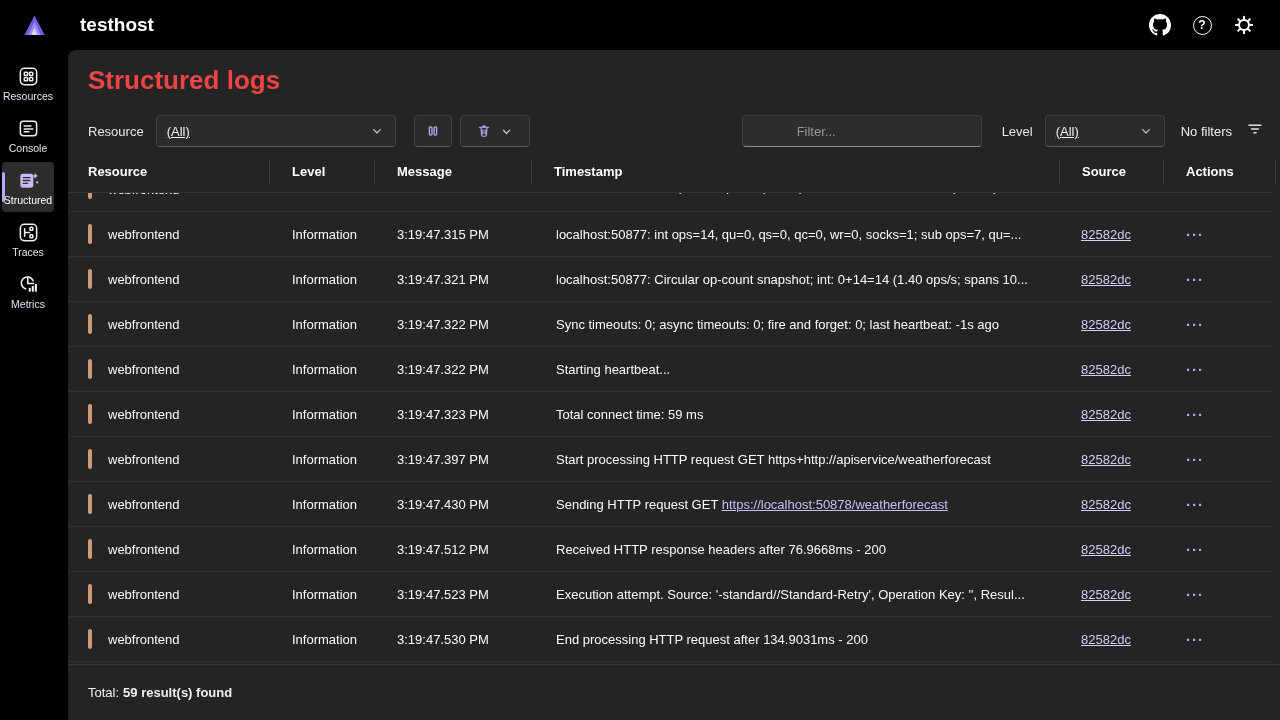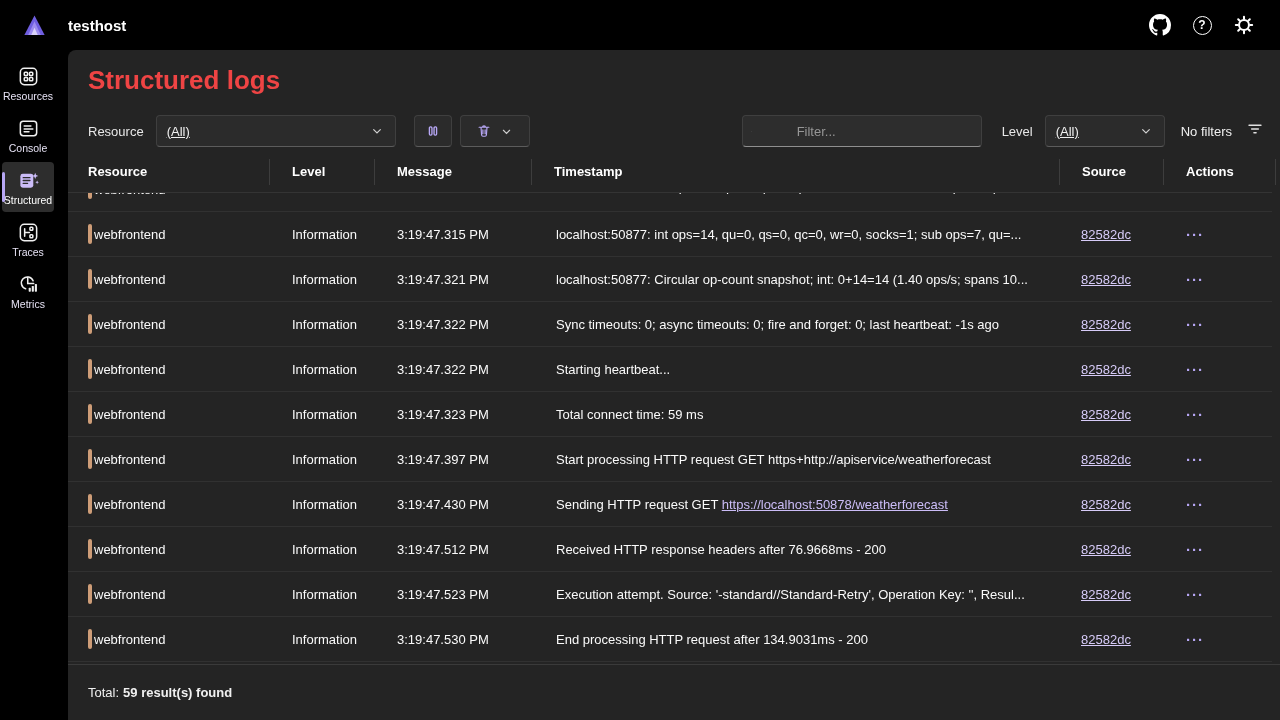--- a/index.html
+++ b/index.html
@@ -2,21 +2,21 @@
 <html><head>
 <meta charset="utf-8">
 <style>
   * { margin:0; padding:0; box-sizing:border-box; }
   html,body { width:1280px; height:720px; overflow:hidden; background:#000; }
   body { font-family:"Liberation Sans","DejaVu Sans",sans-serif; color:#f5f5f5; position:relative; }
 
   
   .topbar { position:absolute; left:0; top:0; right:0; height:50px; background:#000; display:flex; align-items:center; }
   .logo-box { width:68px; display:flex; justify-content:center; }
-  .app-title { font-size:15px; font-weight:600; color:#fff; margin-left:0; }
+  .app-title { font-size:19px; font-weight:600; color:#fff; margin-left:12px; }
   .topbar-right { margin-left:auto; display:flex; align-items:center; gap:14px; padding-right:22px; }
   .tb-icon { width:28px; height:28px; display:flex; align-items:center; justify-content:center; cursor:pointer; }
   .help-circle { width:19px; height:19px; border:1.7px solid #fff; border-radius:50%; display:flex; align-items:center; justify-content:center; font-size:12px; font-weight:700; color:#fff; }
 
   
   .sidebar { position:absolute; left:0; top:50px; bottom:0; width:56px; background:#000; display:flex; flex-direction:column; padding-top:8px; }
   .side-item { position:relative; height:50px; display:flex; flex-direction:column; align-items:center; justify-content:center; gap:2px; cursor:pointer; margin:0 2px 2px 2px; border-radius:4px; }
   .side-item .lbl { font-size:10.5px; color:#e6e2f4; }
   .side-item svg { display:block; }
   .side-item.active { background:#2d2d2d; }
@@ -45,21 +45,21 @@
   .no-filters { font-size:13px; color:#f0f0f0; margin:0 14px 0 16px; }
 
   
   .grid-cols { display:grid; grid-template-columns:202px 105px 157px 528px 104px 112px; }
   .grid-header { position:absolute; left:0; right:8px; top:102px; height:41px; align-items:center; border-bottom:1px solid #343434; }
   .grid-header .hcell { font-size:13px; font-weight:700; color:#fff; padding-left:22px; height:26px; line-height:26px; border-right:1px solid #3d3d3d; }
   .grid-header .hcell:first-child { padding-left:20px; }
   .rows-host { position:absolute; left:0; right:8px; top:143px; bottom:48px; overflow:hidden; }
   .log-row { align-items:center; height:45px; border-bottom:1px solid #313131; }
   .log-row .cell { font-size:13px; color:#fafafa; padding-left:22px; white-space:nowrap; overflow:hidden; }
-  .log-row .cell.c-res { padding-left:20px; display:flex; align-items:center; gap:2px; }
+  .log-row .cell.c-res { padding-left:20px; display:flex; align-items:center; gap:16px; }
   .log-row .cell.c-msg { padding-left:24px; }
   .log-row .cell.c-trace { padding-left:21px; }
   .res-bar { width:4px; height:20px; border-radius:2px; background:#ce9d78; flex:0 0 auto; }
   .trace-link { color:#d7cbf8; text-decoration:underline; cursor:pointer; }
   .msg-link { color:#cbbcf7; text-decoration:underline; cursor:pointer; }
   .actions-dots { color:#b7a7f5; font-size:15px; font-weight:700; letter-spacing:1px; cursor:pointer; }
   .log-row.clipped { height:19px; }
   .log-row.clipped .cell, .log-row.clipped .actions-dots { align-self:start; transform:translateY(-14px); }
 
   

